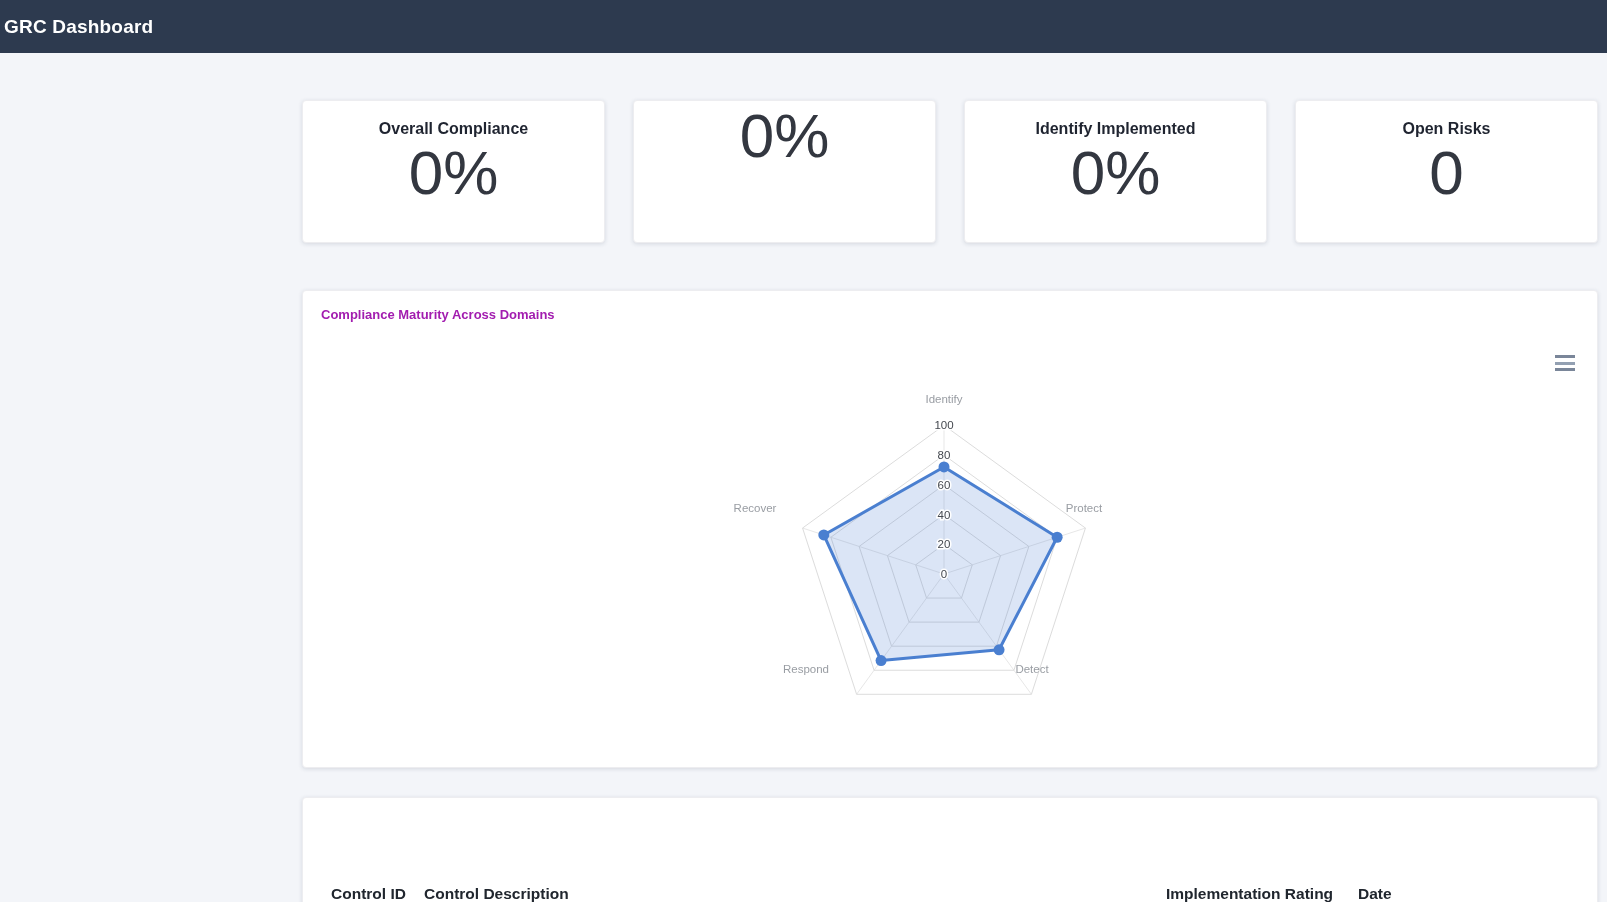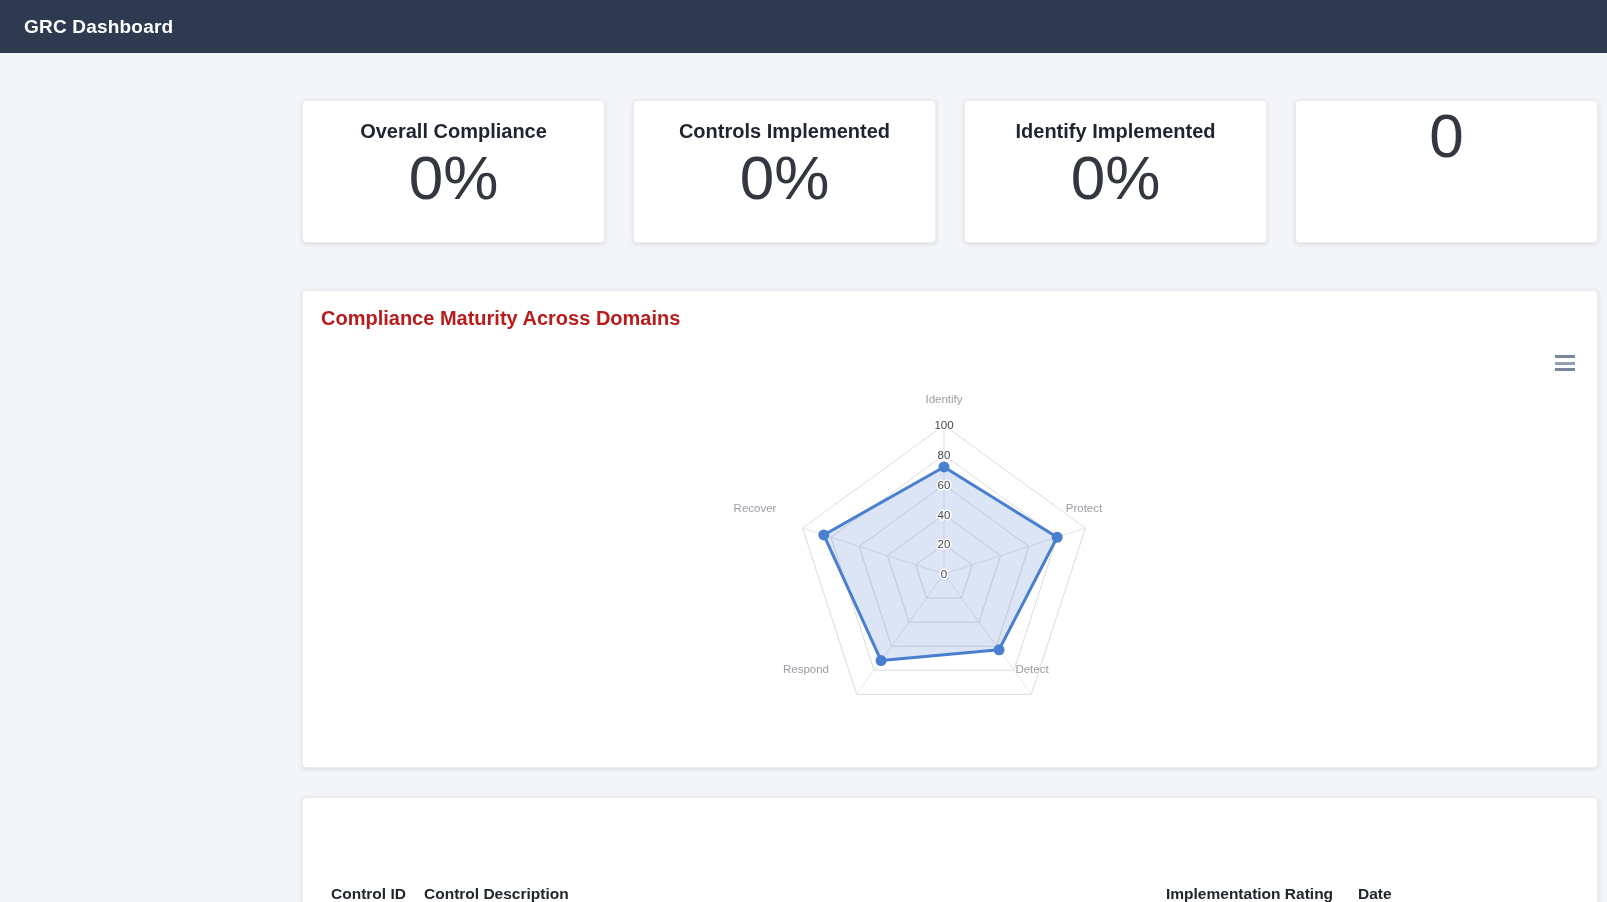--- a/index.html
+++ b/index.html
@@ -5,51 +5,51 @@
   html,body{margin:0;padding:0;}
   body{
     width:1607px;height:902px;position:relative;overflow:hidden;
     background:#f3f5f9;
     font-family:"Liberation Sans","DejaVu Sans",sans-serif;
     -webkit-font-smoothing:antialiased;
   }
   
   .appbar{
     height:53px;background:#2d3a4f;color:#ffffff;
-    display:flex;align-items:center;padding:0 24px;box-sizing:border-box;
+    display:flex;align-items:center;padding:0 4px;box-sizing:border-box;
   }
   .appbar-title{font-size:19px;font-weight:bold;letter-spacing:.2px;}
 
   
   .cards-row{
     position:absolute;left:302px;top:100px;width:1296px;
     display:flex;gap:28px;
   }
   .metric-card{
     flex:1;height:143px;background:#ffffff;border-radius:4px;
     border:1px solid #ededf0;box-sizing:border-box;
     box-shadow:0 1px 4px rgba(25,39,70,.14);
     text-align:center;
   }
   .metric-label{
-    margin-top:19px;font-size:20px;font-weight:600;color:#1f2430;
+    margin-top:19px;font-size:16px;font-weight:600;color:#1f2430;
   }
   .metric-value{
     margin-top:2px;font-size:62px;font-weight:200;color:#333740;line-height:1.05;
   }
 
   
   .panel{
     position:absolute;left:302px;width:1296px;background:#ffffff;
     border-radius:4px;border:1px solid #ededf0;box-sizing:border-box;
     box-shadow:0 1px 4px rgba(25,39,70,.14);
   }
   .panel-title{
     position:absolute;left:18px;top:16px;
-    font-size:20px;font-weight:bold;color:#b91c1c;
+    font-size:13px;font-weight:bold;color:#a21caf;
   }
   #chart-card{top:290px;height:478px;}
   #table-card{top:797px;height:240px;}
 
   
   .chart-menu{
     position:absolute;top:64px;right:22px;width:20px;height:16px;
     cursor:pointer;display:flex;flex-direction:column;justify-content:space-between;
   }
   .chart-menu .bar{height:3px;width:20px;background:#7a8699;}
@@ -80,28 +80,28 @@
 <header class="appbar">
   <div class="appbar-title">GRC Dashboard</div>
 </header>
 
 <section class="cards-row">
   <div class="metric-card">
     <div class="metric-label">Overall Compliance</div>
     <div class="metric-value">0%</div>
   </div>
   <div class="metric-card">
-    <div class="metric-label">Controls Implemented</div>
     <div class="metric-value">0%</div>
   </div>
   <div class="metric-card">
     <div class="metric-label">Identify Implemented</div>
     <div class="metric-value">0%</div>
   </div>
   <div class="metric-card">
+    <div class="metric-label">Open Risks</div>
     <div class="metric-value">0</div>
   </div>
 </section>
 
 <section class="panel" id="chart-card">
   <div class="panel-title">Compliance Maturity Across Domains</div>
   <div class="chart-menu" title="">
     <div class="bar"></div>
     <div class="bar mid"></div>
     <div class="bar"></div>

